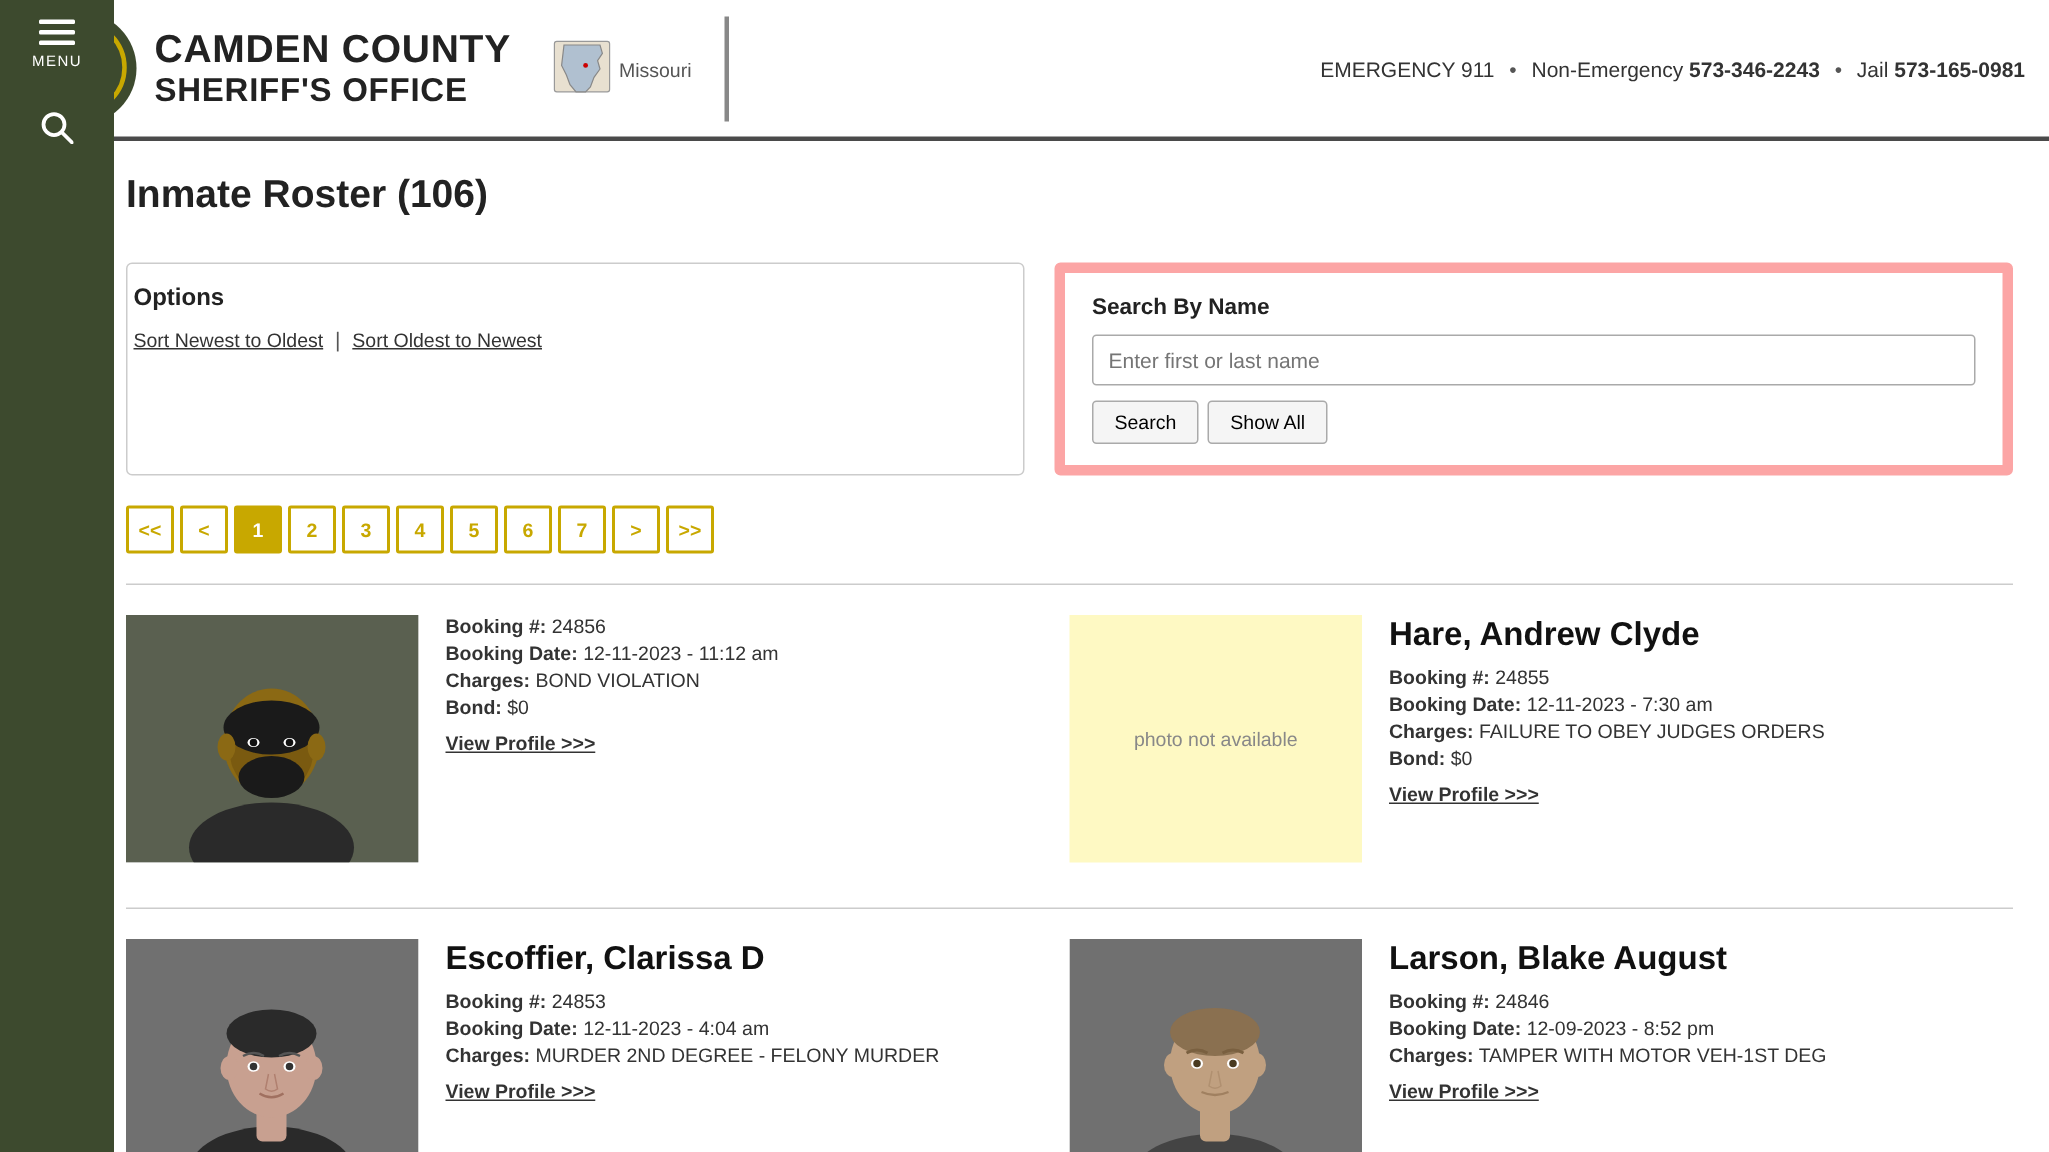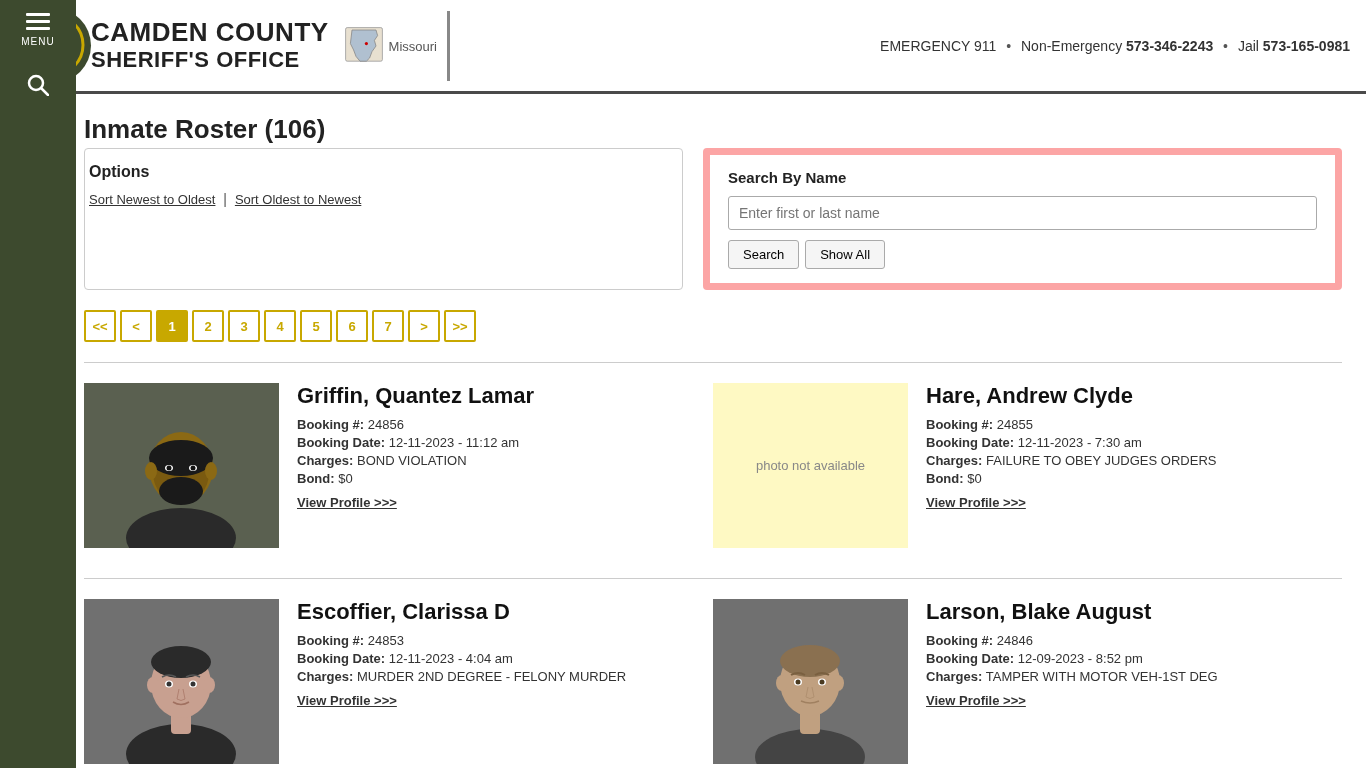--- a/index.html
+++ b/index.html
@@ -11,20 +11,21 @@
       align-items: center;
       justify-content: space-between;
       background: #fff;
       border-bottom: 3px solid #4a4a4a;
       padding: 8px 16px;
       min-height: 90px;
     }
     #header-left {
       display: flex;
       align-items: center;
+      gap: 12px;
     }
     #logo-img {
       width: 75px;
       height: 75px;
       border-radius: 50%;
       background: #3d4a2e;
       display: flex;
       align-items: center;
       justify-content: center;
       overflow: hidden;
@@ -125,21 +126,21 @@
     
     #main {
       margin-left: 60px;
       padding: 20px 24px;
     }
 
     
     #page-title {
       font-size: 26px;
       font-weight: bold;
-      margin-bottom: 3px;
+      margin-bottom: 30px;
       color: #222;
     }
 
     
     #options-search-row {
       display: flex;
       gap: 20px;
       margin-bottom: 20px;
     }
     #options-box {
@@ -426,21 +427,20 @@
             <ellipse cx="67" cy="88" rx="6" ry="9" fill="#8B6914"></ellipse>
             <ellipse cx="127" cy="88" rx="6" ry="9" fill="#8B6914"></ellipse>
 
             <ellipse cx="85" cy="85" rx="4" ry="3" fill="#fff"></ellipse>
             <ellipse cx="109" cy="85" rx="4" ry="3" fill="#fff"></ellipse>
             <ellipse cx="85" cy="85" rx="2.5" ry="2.5" fill="#111"></ellipse>
             <ellipse cx="109" cy="85" rx="2.5" ry="2.5" fill="#111"></ellipse>
           </svg>
         </div>
         <div class="inmate-info">
-          <div class="inmate-name">Griffin, Quantez Lamar</div>
           <div class="inmate-detail">
             <strong>Booking #:</strong>
             <span>24856</span>
           </div>
           <div class="inmate-detail">
             <strong>Booking Date:</strong>
             <span>12-11-2023 - 11:12 am</span>
           </div>
           <div class="inmate-detail">
             <strong>Charges:</strong>

